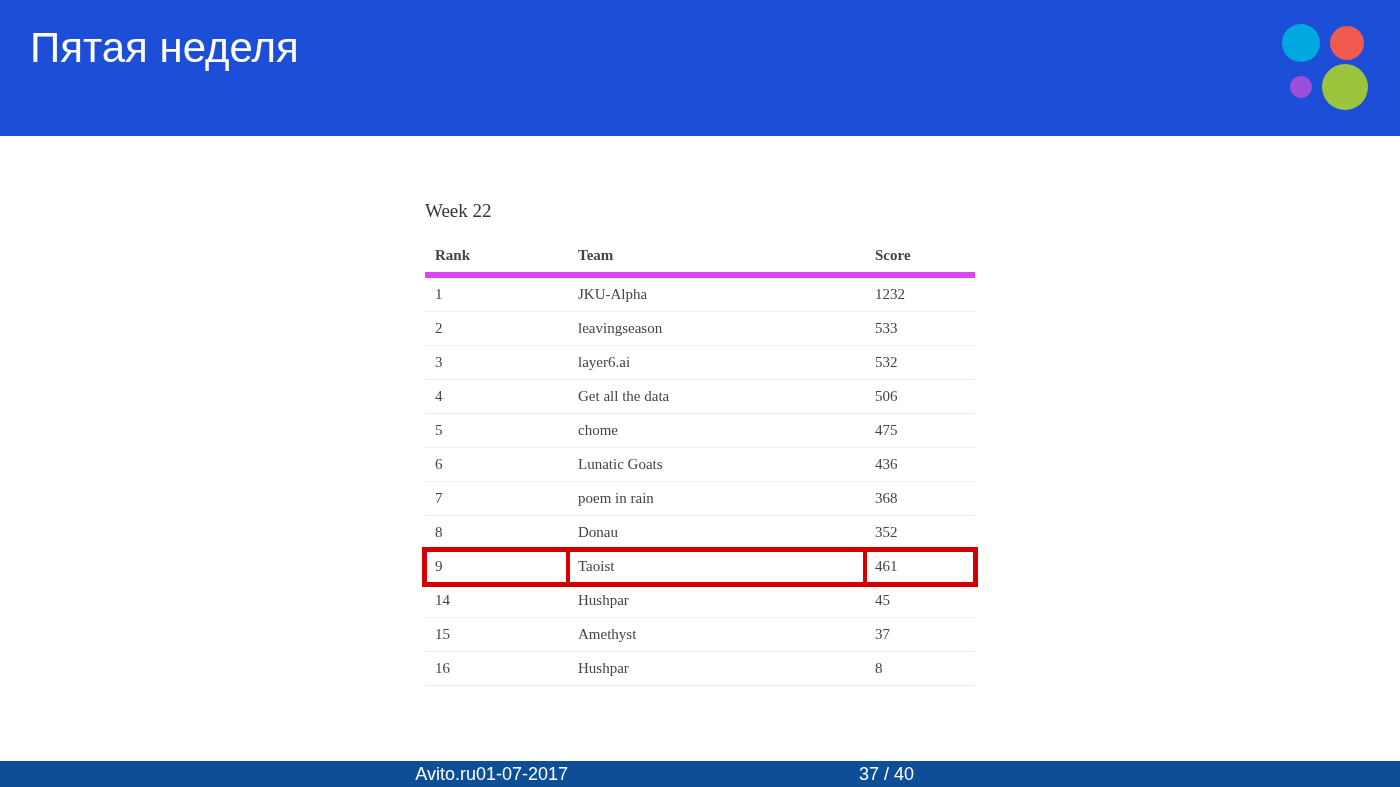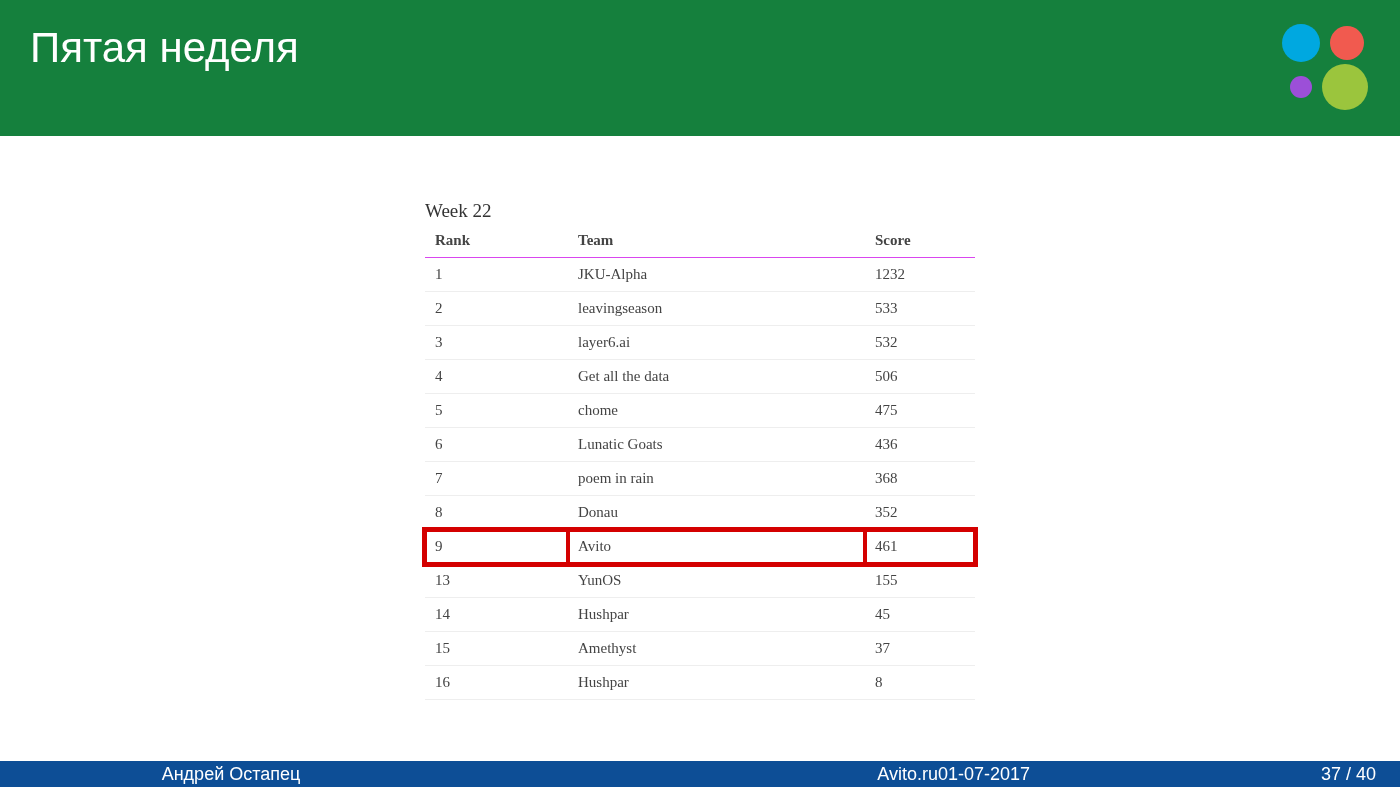--- a/index.html
+++ b/index.html
@@ -5,21 +5,21 @@
     * { margin: 0; padding: 0; box-sizing: border-box; }
     body {
       width: 1400px;
       height: 787px;
       font-family: "Segoe UI", "Helvetica Neue", Arial, sans-serif;
       background: #fff;
       overflow: hidden;
       position: relative;
     }
     .header {
-      background: #15803d;
+      background: #1d4ed8;
       height: 136px;
       padding: 24px 30px;
       position: relative;
     }
     .title {
       color: #fff;
       font-size: 42px;
       font-weight: 300;
     }
     .logo {
@@ -40,34 +40,34 @@
       display: flex;
       justify-content: center;
     }
     .table-wrap {
       width: 550px;
     }
     .week-label {
       font-family: Georgia, "Times New Roman", serif;
       font-size: 19px;
       color: #333;
-      margin-bottom: 2px;
+      margin-bottom: 17px;
     }
     table {
       width: 100%;
       border-collapse: collapse;
       font-family: Georgia, "Times New Roman", serif;
       color: #444;
     }
     th {
       text-align: left;
       font-weight: 700;
       font-size: 15px;
       padding: 8px 10px;
-      border-bottom: 1px solid #d946ef;
+      border-bottom: 6px solid #d946ef;
     }
     td {
       padding: 8px 10px;
       border-bottom: 1px solid #eee;
       font-size: 15px;
     }
     th:nth-child(1), td:nth-child(1) { width: 26%; }
     th:nth-child(2), td:nth-child(2) { width: 54%; }
     th:nth-child(3), td:nth-child(3) { width: 20%; }
     tr.highlight td {
@@ -154,27 +154,22 @@
             <td>poem in rain</td>
             <td>368</td>
           </tr>
           <tr>
             <td>8</td>
             <td>Donau</td>
             <td>352</td>
           </tr>
           <tr class="highlight">
             <td>9</td>
-            <td>Avito</td>
+            <td>Taoist</td>
             <td>461</td>
-          </tr>
-          <tr>
-            <td>13</td>
-            <td>YunOS</td>
-            <td>155</td>
           </tr>
           <tr>
             <td>14</td>
             <td>Hushpar</td>
             <td>45</td>
           </tr>
           <tr>
             <td>15</td>
             <td>Amethyst</td>
             <td>37</td>
@@ -183,19 +178,18 @@
             <td>16</td>
             <td>Hushpar</td>
             <td>8</td>
           </tr>
         </tbody>
     </table>
   </div>
 </div>
 
 <div class="footer">
-  <div class="author">Андрей Остапец</div>
   <div class="company">Avito.ru</div>
   <div class="date">01-07-2017</div>
   <div class="page">
     <span>37</span><span> / </span><span>40</span>
   </div>
 </div>
 
 </body></html>

